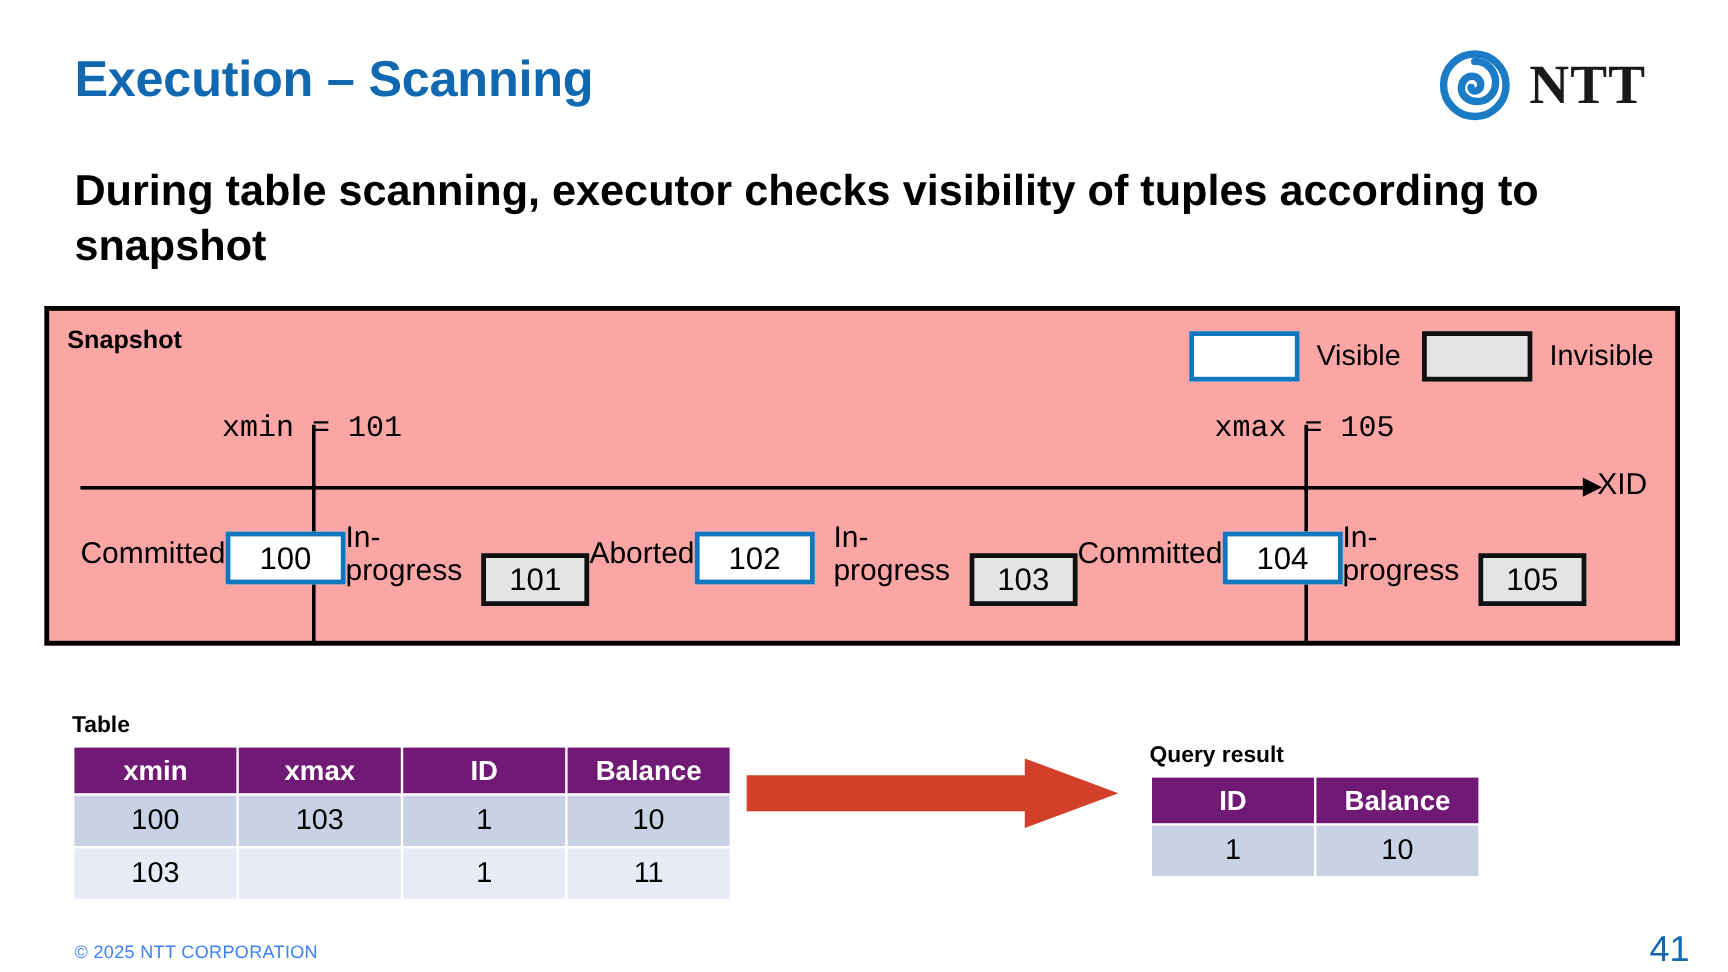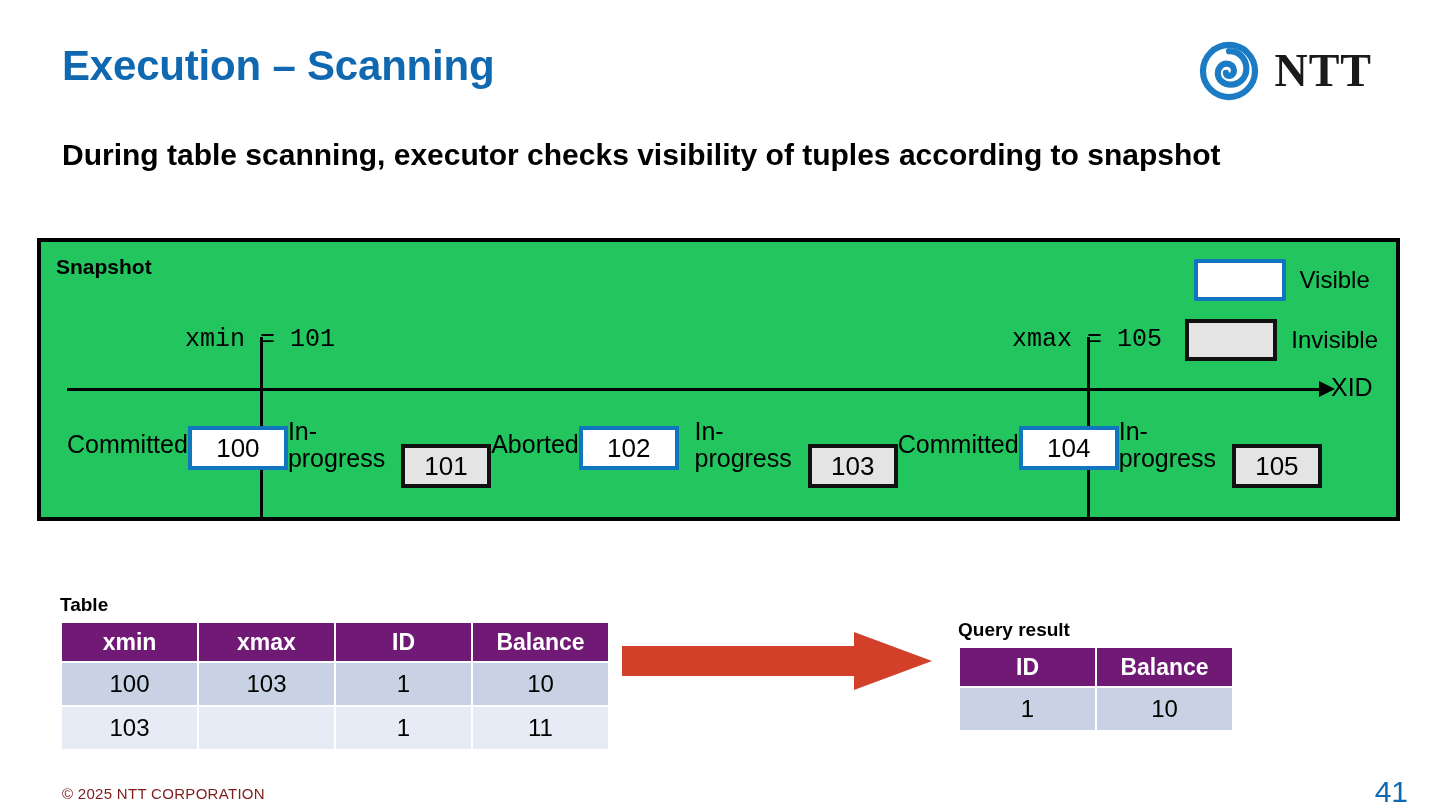--- a/index.html
+++ b/index.html
@@ -49,54 +49,53 @@
     letter-spacing: 1px;
     line-height: 1;
   }
 
   
   #lead {
     position: absolute;
     left: 62px;
     top: 136px;
     width: 1240px;
-    font-size: 30px;
+    font-size: 36px;
     font-weight: bold;
     line-height: 1.28;
     color: #000000;
   }
 
   
   #snapshot-panel {
     position: absolute;
     left: 37px;
-    top: 238px;
+    top: 255px;
     width: 1363px;
     height: 283px;
     border: 4px solid #000000;
     box-sizing: border-box;
-    background: #22c55e;
+    background: #fca5a5;
   }
   #snapshot-label {
     position: absolute;
     left: 15px;
     top: 13px;
     font-size: 21px;
     font-weight: bold;
   }
 
   
   #legend {
     position: absolute;
     right: 18px;
     top: 17px;
     display: flex;
     align-items: center;
     gap: 18px;
-    flex-direction: column;
   }
   .legend-item { display: flex; align-items: center; gap: 14px; }
   .legend-swatch { width: 92px; height: 42px; box-sizing: border-box; }
   .legend-swatch.visible { border: 4px solid #1077BE; background: #ffffff; }
   .legend-swatch.invisible { border: 4px solid #111111; background: #E4E4E4; }
   .legend-text { font-size: 24px; color: #000; }
 
   
   #axis-line {
     position: absolute;
@@ -220,21 +219,21 @@
     width: 310px;
     height: 58px;
   }
 
   
   #footer-copyright {
     position: absolute;
     left: 62px;
     top: 785px;
     font-size: 15px;
-    color: #7f1d1d;
+    color: #3b82f6;
     letter-spacing: 0.3px;
     text-align: center;
   }
   #footer-page {
     position: absolute;
     right: 32px;
     top: 775px;
     font-size: 30px;
     color: #1069B0;
   }

